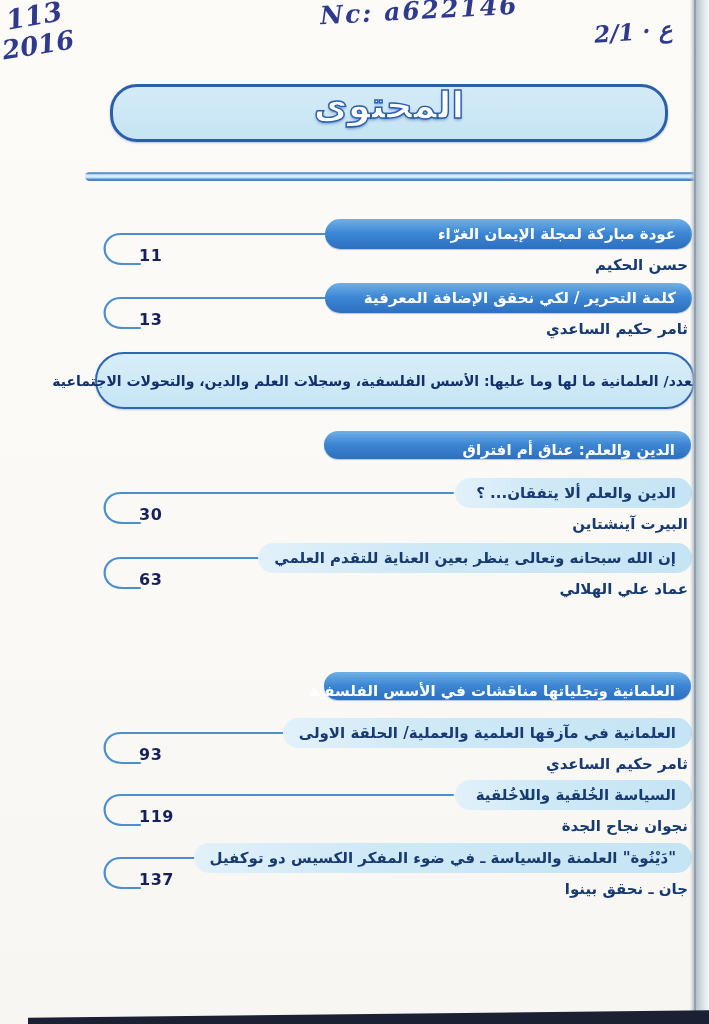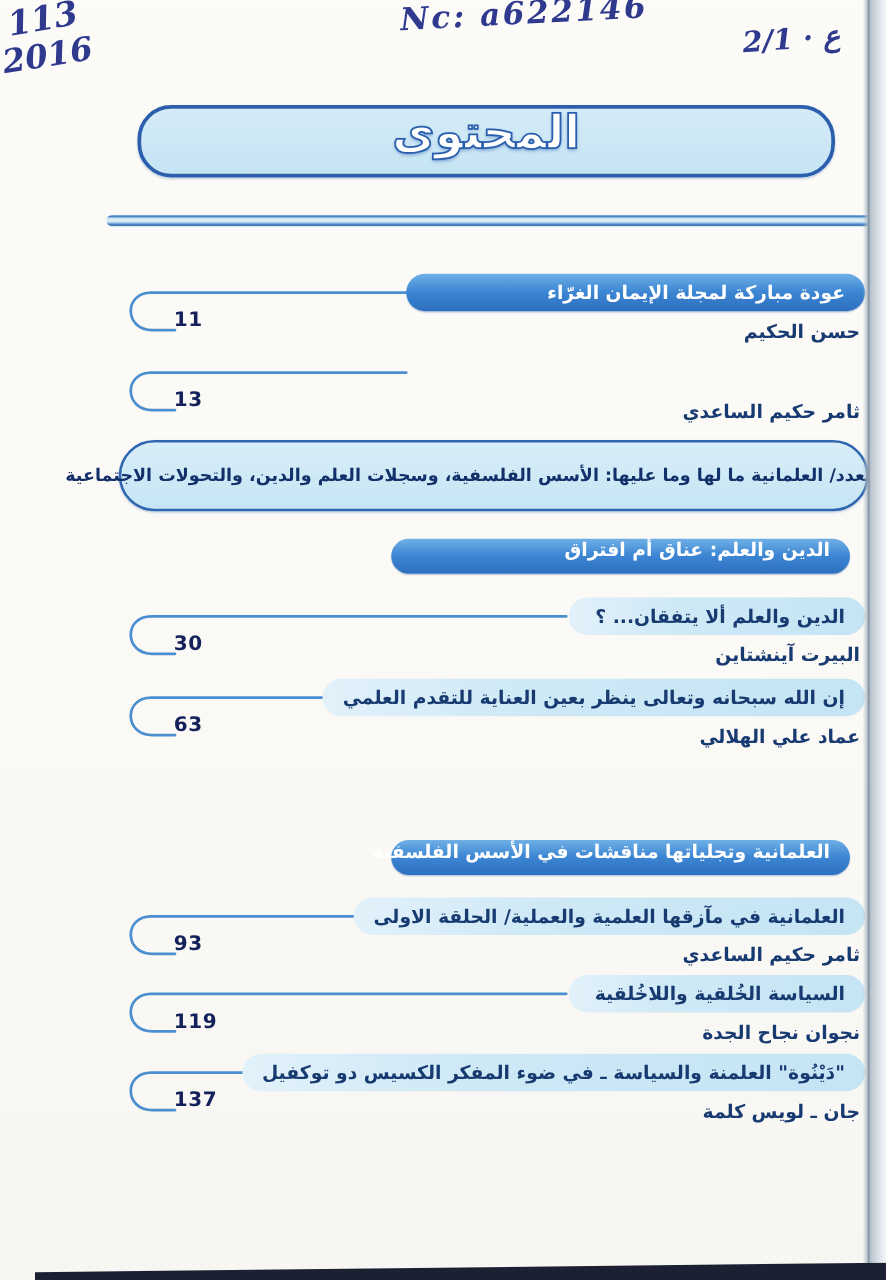--- a/index.html
+++ b/index.html
@@ -51,22 +51,22 @@
   .pill.dark{
     width:367px;color:#ffffff;
     background:linear-gradient(180deg,#6fb0e6 0%,#3c86d3 48%,#2d6fc0 100%);
     box-shadow:0 1px 1px rgba(30,80,150,.3);
   }
   .pill.light{
     min-width:237px;color:#173a71;justify-content:flex-start;
     background:linear-gradient(90deg,#e2f1fa 0%,#cfe9f6 35%,#c5e4f4 100%);
   }
   .section-pill{
-    position:absolute;right:29px;width:367px;height:28px;border-radius:999px;
-    display:flex;align-items:flex-start;white-space:nowrap;
+    position:absolute;right:18px;width:367px;height:28px;border-radius:999px;
+    display:flex;align-items:flex-end;white-space:nowrap;
     padding:0 16px;font-size:15px;font-weight:bold;box-sizing:border-box;color:#ffffff;
     background:linear-gradient(180deg,#6fb0e6 0%,#3c86d3 48%,#2d6fc0 100%);
     box-shadow:0 1px 1px rgba(30,80,150,.3);
   }
   .num{
     position:absolute;left:44px;top:27px;font-size:16px;font-weight:bold;
     color:#15215a;letter-spacing:.5px;
   }
   .author{
     position:absolute;right:4px;top:37px;font-size:15px;font-weight:bold;color:#173a71;white-space:nowrap;
@@ -119,20 +119,23 @@
       <span>عودة مباركة لمجلة الإيمان الغرّاء</span>
     </div>
     <span class="num">11</span>
     <div class="author" dir="rtl">حسن الحكيم</div>
   </div>
 
   <div class="entry" style="top:283px">
     <svg class="hook" width="232" height="36" viewBox="0 0 232 36">
       <path d="M 230 2 L 26 2 C 4 2 4 32 27 32 L 45 32" fill="none" stroke="#4b8fd0" stroke-width="2.2" stroke-linecap="round"></path>
     </svg>
+    <div class="pill dark" dir="rtl">
+      <span>كلمة التحرير / لكي نحقق الإضافة المعرفية</span>
+    </div>
     <span class="num">13</span>
     <div class="author" dir="rtl">ثامر حكيم الساعدي</div>
   </div>
 
   <div class="file-box" dir="rtl">
     <span>ملف العدد/ العلمانية ما لها وما عليها: الأسس الفلسفية، وسجلات العلم والدين، والتحولات الاجتماعية</span>
   </div>
 
   <div class="section-pill" dir="rtl" style="top:431px">
     <span>الدين والعلم: عناق أم افتراق</span>
@@ -188,19 +191,19 @@
   </div>
 
   <div class="entry" style="top:843px">
     <svg class="hook" width="290" height="36" viewBox="0 0 290 36">
       <path d="M 288 2 L 26 2 C 4 2 4 32 27 32 L 45 32" fill="none" stroke="#4b8fd0" stroke-width="2.2" stroke-linecap="round"></path>
     </svg>
     <div class="pill light" dir="rtl">
       <span>"دَيْنُوة" العلمنة والسياسة ـ في ضوء المفكر الكسيس دو توكفيل</span>
     </div>
     <span class="num">137</span>
-    <div class="author" dir="rtl">جان ـ لويس كلمة</div>
+    <div class="author" dir="rtl">جان ـ نحقق بينوا</div>
   </div>
 
   <div class="edge-right"></div>
   <div class="edge-bottom"></div>
 
 </div>
 
 </body></html>

